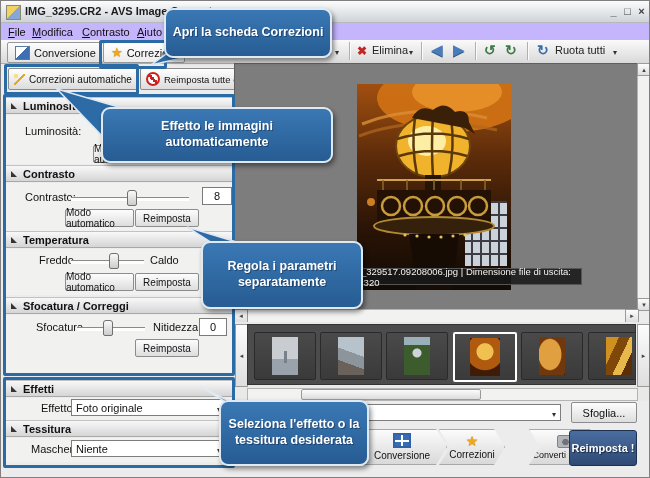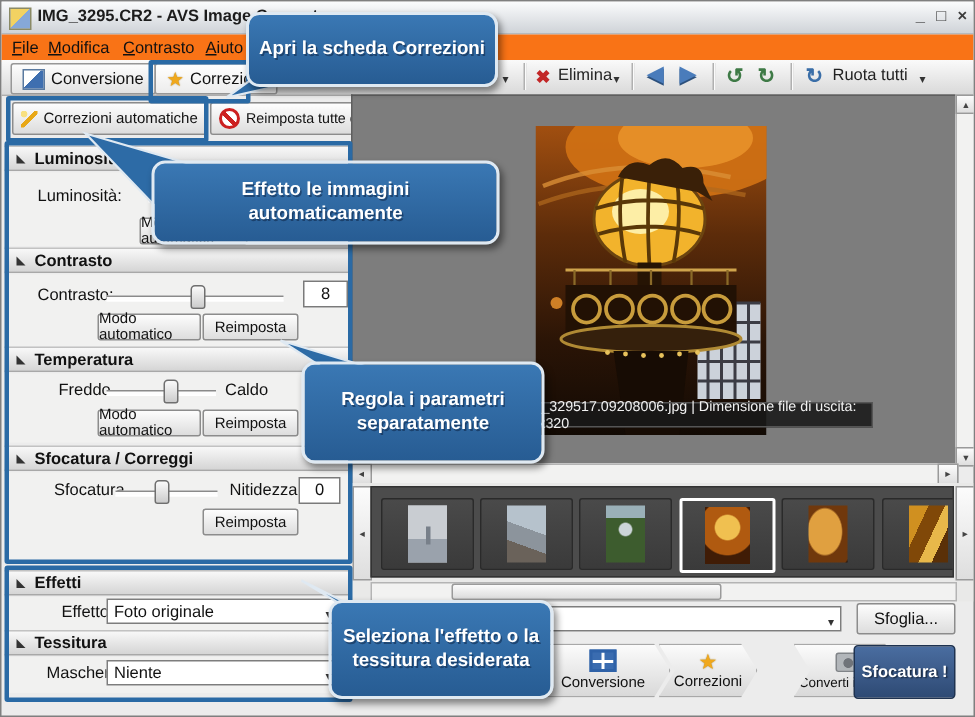--- a/index.html
+++ b/index.html
@@ -10,21 +10,21 @@
        background:#ececec;overflow:hidden;}
   
   #titlebar{left:0;top:0;width:648px;height:21px;background:linear-gradient(#fbfcfd,#cfd3d8);
             border-bottom:1px solid #b5b9bd;}
   #appicon{left:5px;top:4px;width:13px;height:13px;border:1px solid #8a8a66;
            background:linear-gradient(135deg,#f2d262 0 48%,#86a8d8 48% 100%);}
   #wtitle{left:24px;top:4px;font-size:11px;font-weight:bold;color:#1c1c1c;}
   .winctl{top:5px;width:13px;height:12px;font-size:11px;font-weight:bold;color:#3c3c3c;
           text-align:center;line-height:11px;cursor:default;}
   
-  #menubar{left:0;top:22px;width:648px;height:17px;background:#f97316;border-bottom:1px solid #e0e0e0;}
+  #menubar{left:0;top:22px;width:648px;height:17px;background:#c4b5fd;border-bottom:1px solid #e0e0e0;}
   .menuitem{top:2px;font-size:11px;color:#111;padding:1px 3px;}
   .menuitem::first-letter{text-decoration:underline;}
   
   #tabrow{left:0;top:39px;width:648px;height:23px;background:linear-gradient(#fafafa,#d9d9d9);
           border-bottom:1px solid #adadad;}
   .tabbtn{top:2px;height:19px;background:linear-gradient(#fdfdfd,#e2e2e2);border:1px solid #979797;
           border-radius:2px;display:flex;align-items:center;gap:4px;padding:0 7px;font-size:11px;color:#111;}
   .convicon{width:13px;height:12px;border:1px solid #5a7aa0;
             background:linear-gradient(135deg,#ffffff 0 45%,#3f6fb0 45% 100%);}
   .star{color:#f0a81c;font-size:13px;text-shadow:0 0 1px #9a6a00;line-height:12px;}
@@ -327,21 +327,21 @@
     <span class="clabel">Conversione</span>
   </div>
   <div class="chev" style="left:438px;width:66px;">
     <span class="star" style="font-size:14px;">★</span>
     <span class="clabel">Correzioni</span>
   </div>
   <div class="chev" style="left:496px;width:72px;margin-left:32px;">
     <span class="camicon"></span>
     <span class="clabel" style="font-size:9px;">Converti in Jpeg</span>
   </div>
-  <div id="convertbtn" class="abs">Sfocatura !</div>
+  <div id="convertbtn" class="abs">Reimposta !</div>
 
   <div class="hl" style="left:98px;top:39px;width:62px;height:23px;"></div>
   <div class="hl" style="left:3px;top:63px;width:129px;height:25px;"></div>
   <div class="hl" style="left:2px;top:93px;width:226px;height:276px;"></div>
   <div class="hl" style="left:2px;top:376px;width:226px;height:85px;"></div>
 
   <svg id="tails">
     <polygon points="172,48 212,50 150,64" fill="#2d6ba6" stroke="#dfe9f2" stroke-width="1.5"></polygon>
     <polygon points="56,88 138,112 102,136 " fill="#2d6ba6" stroke="#dfe9f2" stroke-width="1.5"></polygon>
     <polygon points="186,226 214,244 252,246" fill="#2d6ba6" stroke="#dfe9f2" stroke-width="1.5"></polygon>

